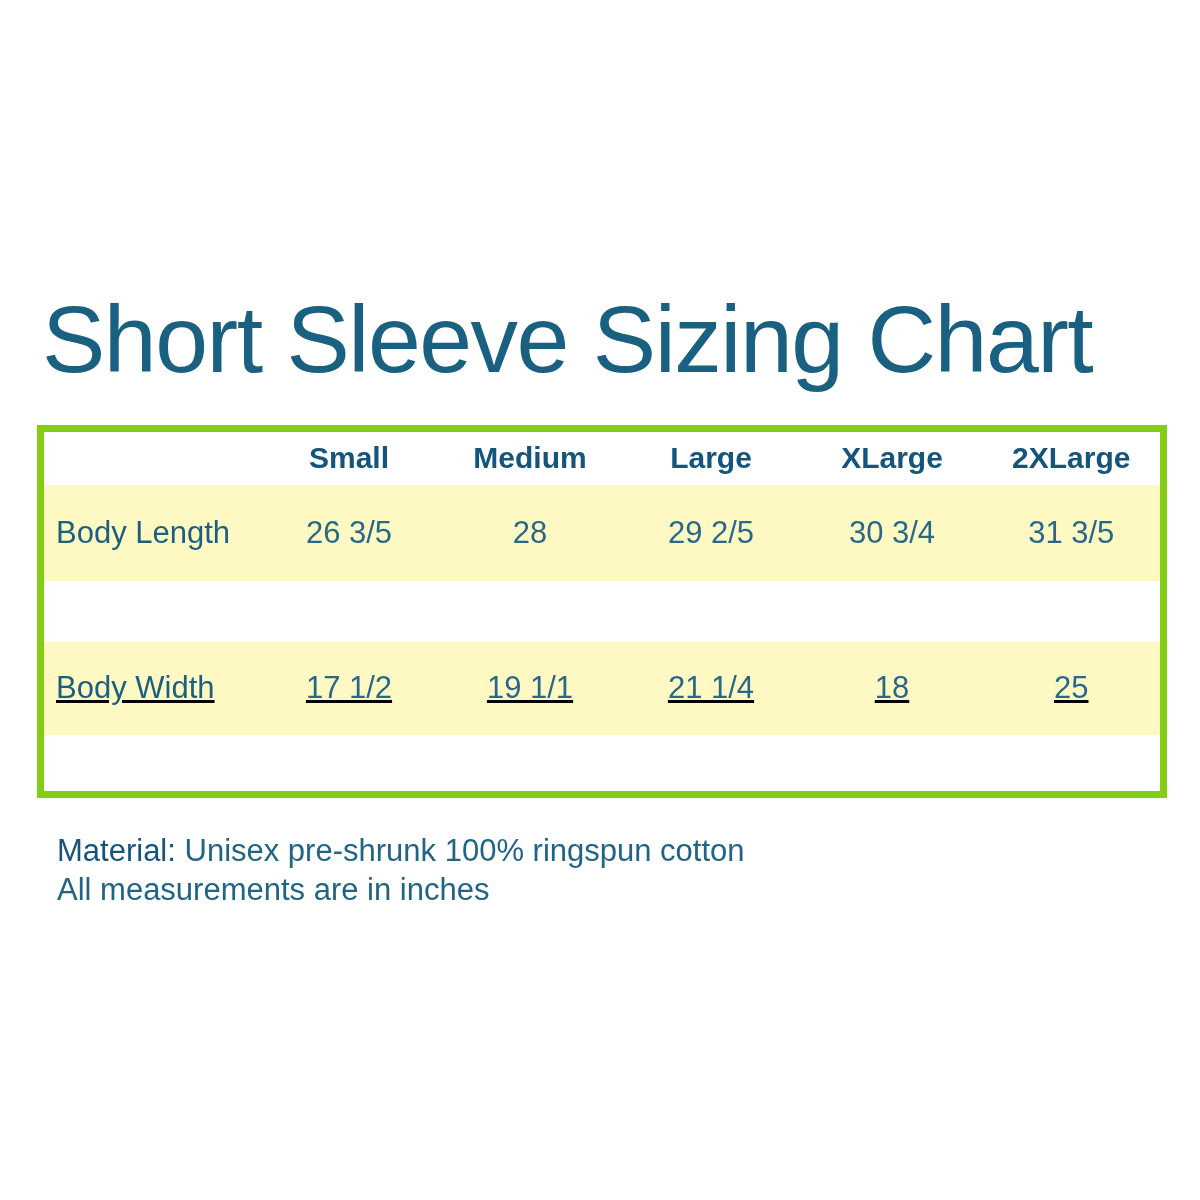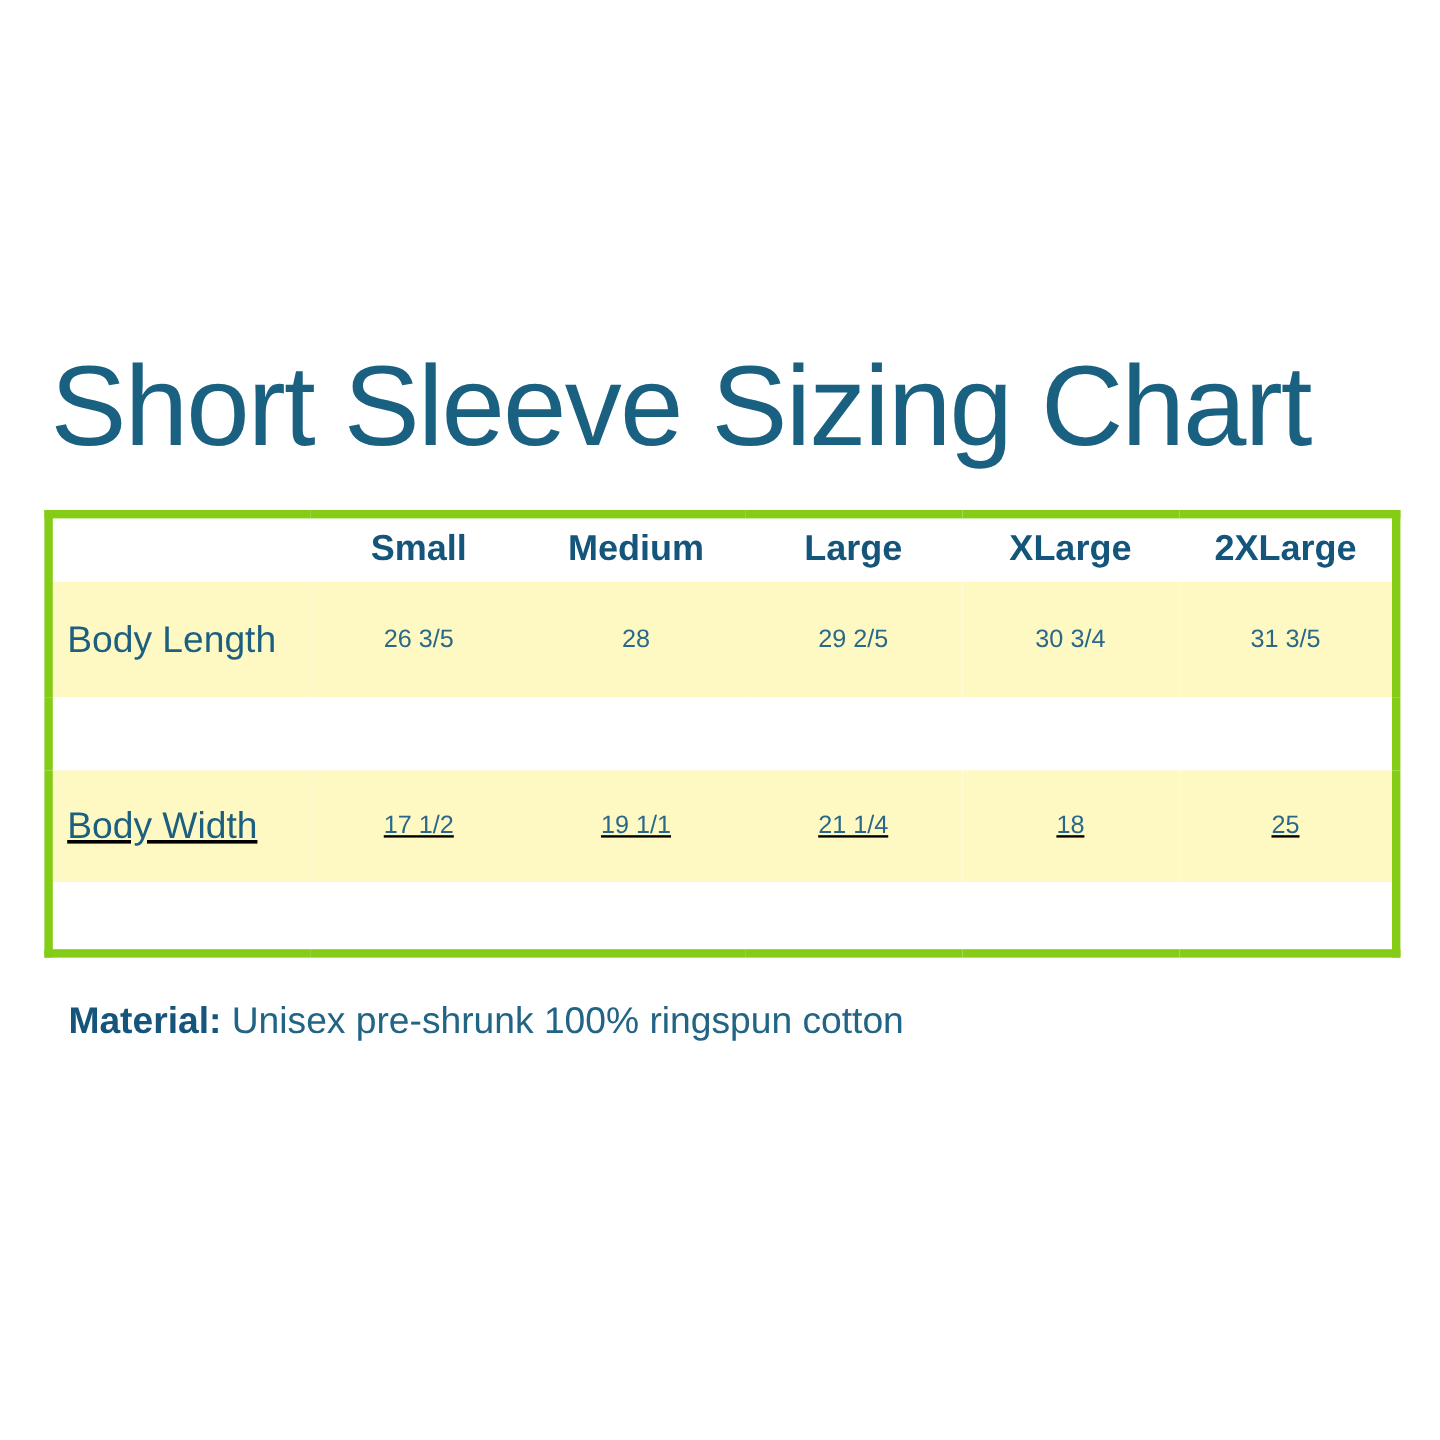--- a/index.html
+++ b/index.html
@@ -41,41 +41,41 @@
   .header-row th {
     color: #14557c;
     font-size: 30px;
     font-weight: 700;
   }
   .data-row { background: #fef9c3; }
   .data-row.row-length { height: 96px; }
   .data-row.row-width  { height: 93px; text-decoration: underline; }
   .data-row td {
     color: #29688a;
-    font-size: 21px;
+    font-size: 31px;
     font-weight: 400;
   }
   .data-row td.row-label {
     text-align: left;
     padding-left: 12px;
     color: #1d5f80;
     font-size: 31px;
   }
   .spacer-row { height: 61px; background: #ffffff; }
   .bottom-row { height: 60px; background: #ffffff; }
   .notes {
     position: absolute;
     left: 57px;
     top: 831px;
     font-size: 31px;
     line-height: 39px;
     color: #226484;
   }
   .material-label {
-    font-weight: 700;
+    font-weight: 400;
     color: #15547b;
   }
 </style>
 </head>
 <body>
 
 <div class="page">
 
   <h1 class="title">Short Sleeve Sizing Chart</h1>
 
@@ -124,15 +124,16 @@
         <td colspan="6"></td>
       </tr>
     </tbody>
   </table>
 
   <div class="notes">
     <div>
       <span class="material-label">Material:</span>
       <span>Unisex pre-shrunk 100% ringspun cotton</span>
     </div>
+    <div>All measurements are in inches</div>
   </div>
 
 </div>
 
 </body></html>

